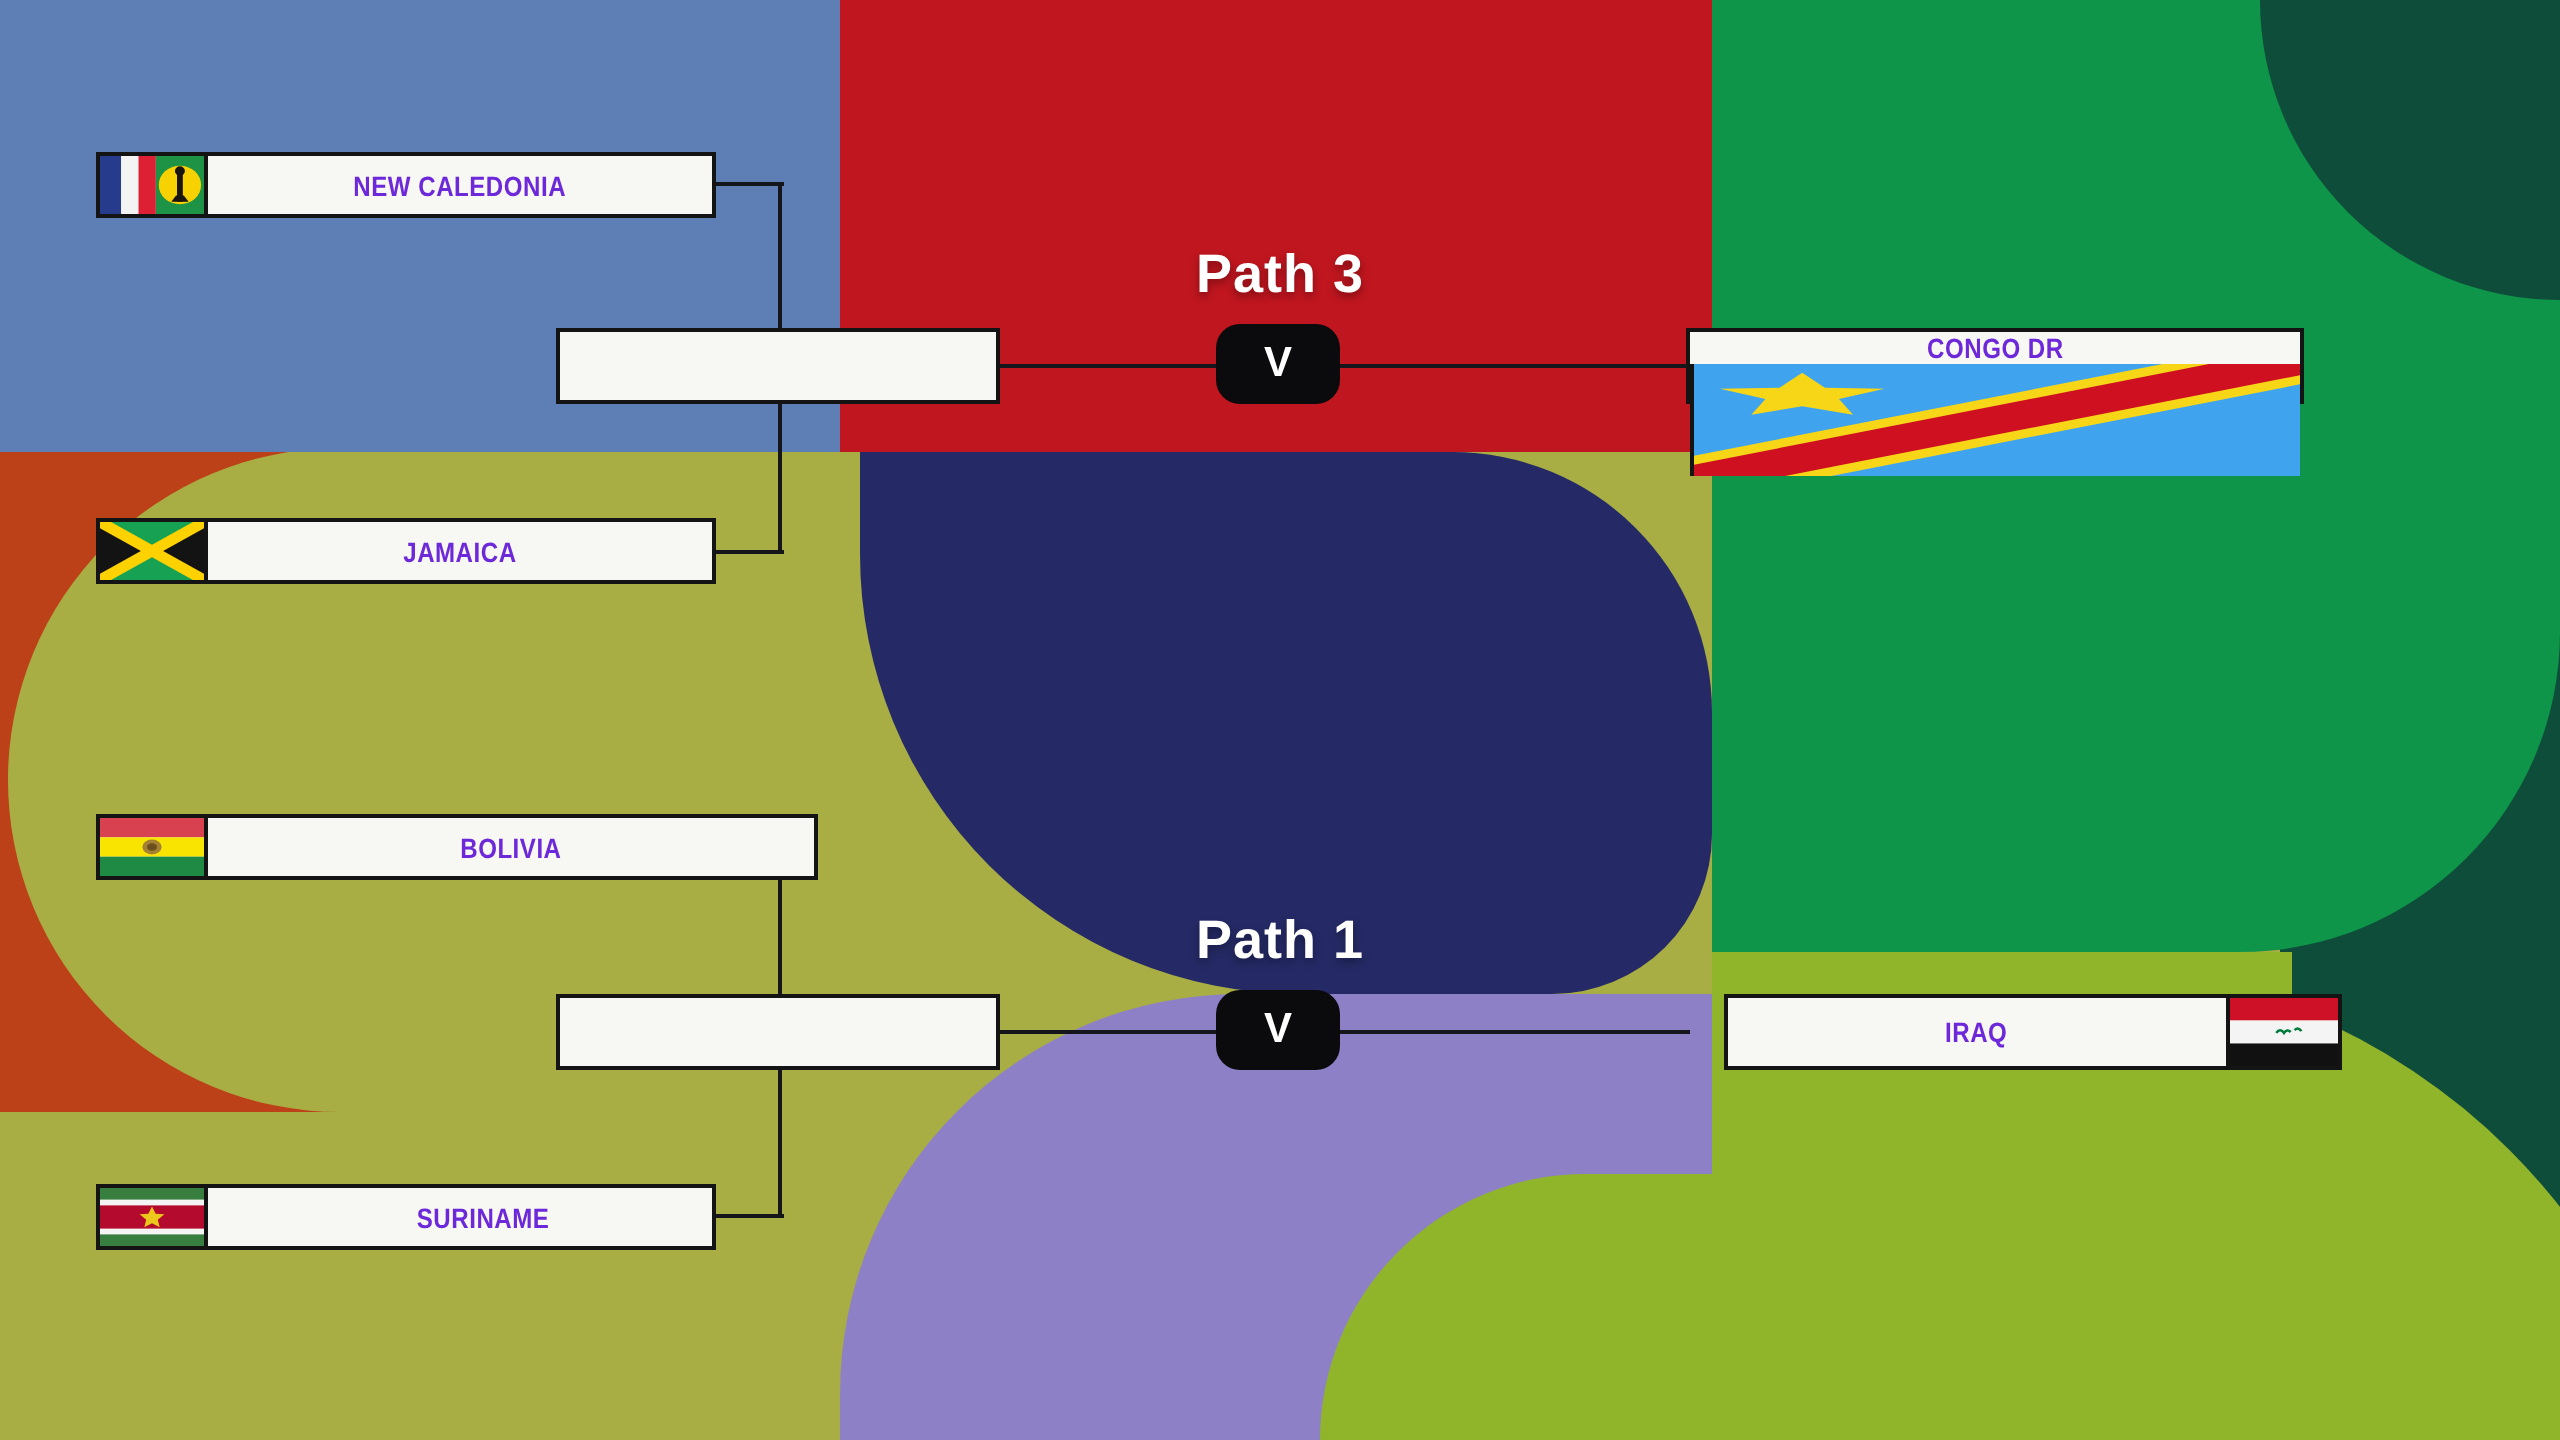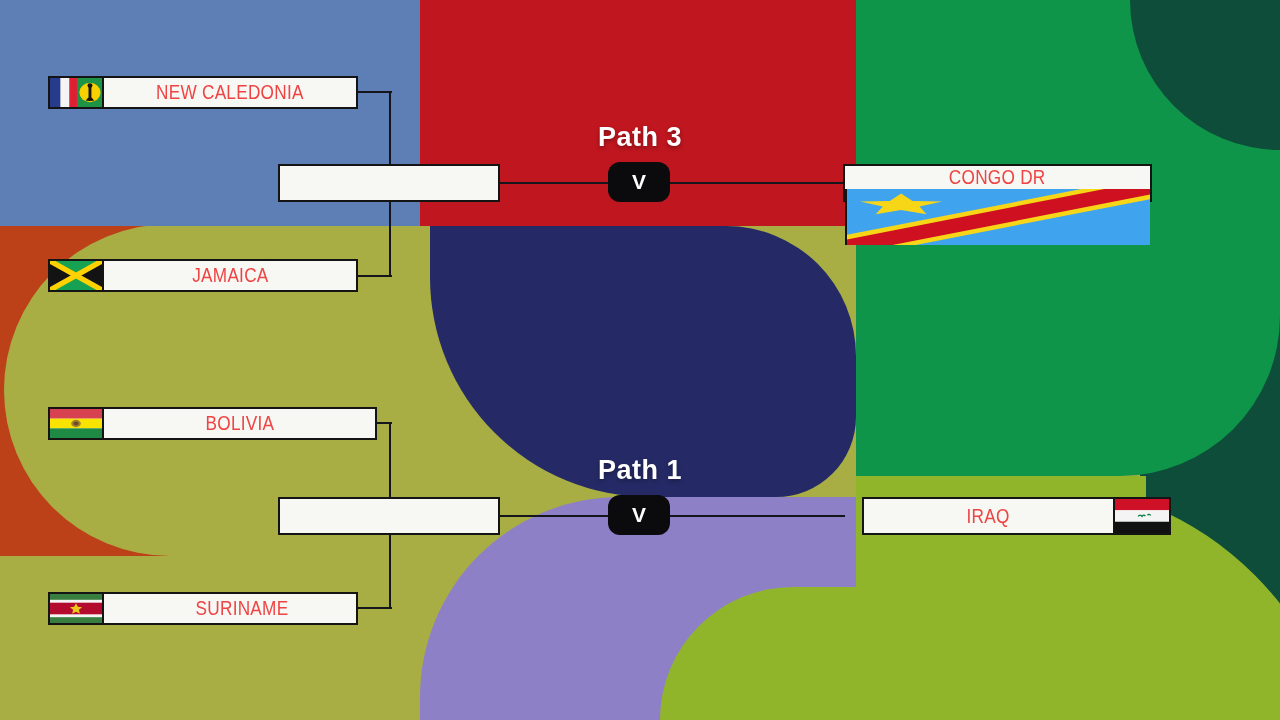--- a/index.html
+++ b/index.html
@@ -52,33 +52,33 @@
   .v-1{left:608px;top:162px;}
   .v-2{left:608px;top:495px;}
 
   
   .team-box{
     background:#f7f7f4;border:2px solid #141414;display:flex;
     align-items:stretch;z-index:7;
   }
   .tb-nc{left:48px;top:76px;width:310px;height:33px;}
   .tb-jam{left:48px;top:259px;width:310px;height:33px;}
-  .tb-bol{left:48px;top:407px;width:329px;height:33px;text-align:right;}
+  .tb-bol{left:48px;top:407px;width:361px;height:33px;text-align:right;}
   .tb-sur{left:48px;top:592px;width:310px;height:33px;gap:23px;}
   .tb-winner-1{left:278px;top:164px;width:222px;height:38px;}
   .tb-winner-2{left:278px;top:497px;width:222px;height:38px;}
   .tb-congo{left:843px;top:164px;width:309px;height:38px;flex-direction:column;}
   .tb-iraq{left:843px;top:497px;width:309px;height:38px;margin-left:19px;}
 
   .flag{flex:0 0 54px;border-right:2px solid #141414;overflow:hidden;}
   .flag-right{flex:0 0 56px;border-left:2px solid #141414;border-right:none;}
   .flag svg{display:block;width:100%;height:100%;}
   .team-label{
     flex:1;display:flex;align-items:center;justify-content:center;
-    font-weight:400;font-size:20px;color:#ef4444;
+    font-weight:700;font-size:14px;color:#6d28d9;
   }
   .team-label span{display:inline-block;transform:scaleX(.86);letter-spacing:.3px;white-space:nowrap;}
 </style>
 </head>
 <body>
 
 <div class="stage">
 
   <div class="abs bg-base" style="background:#A8AE44"></div>
   <div class="abs bg-orange" style="background:#BC4018"></div>

